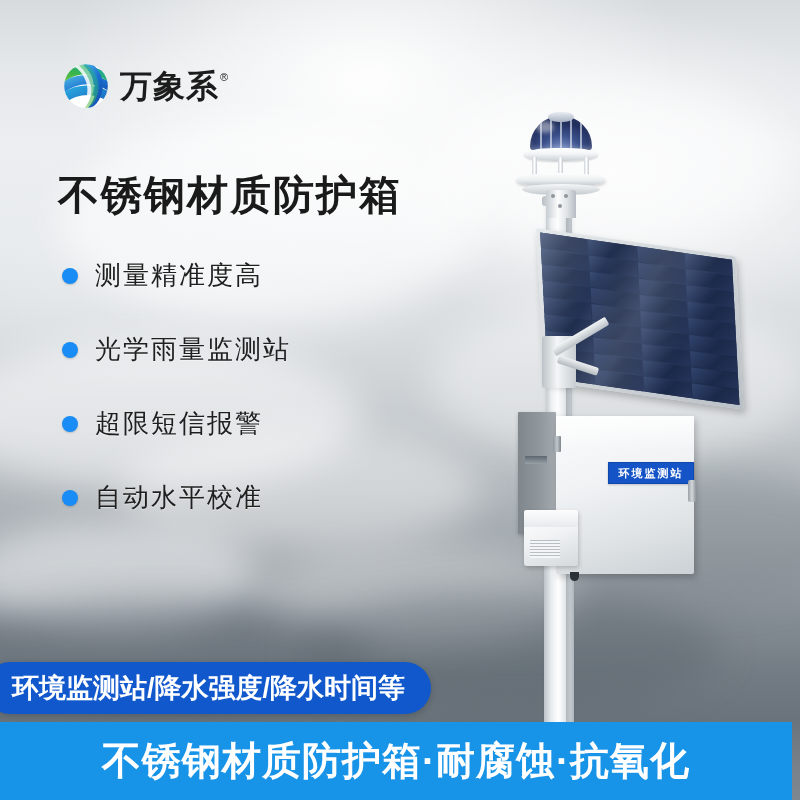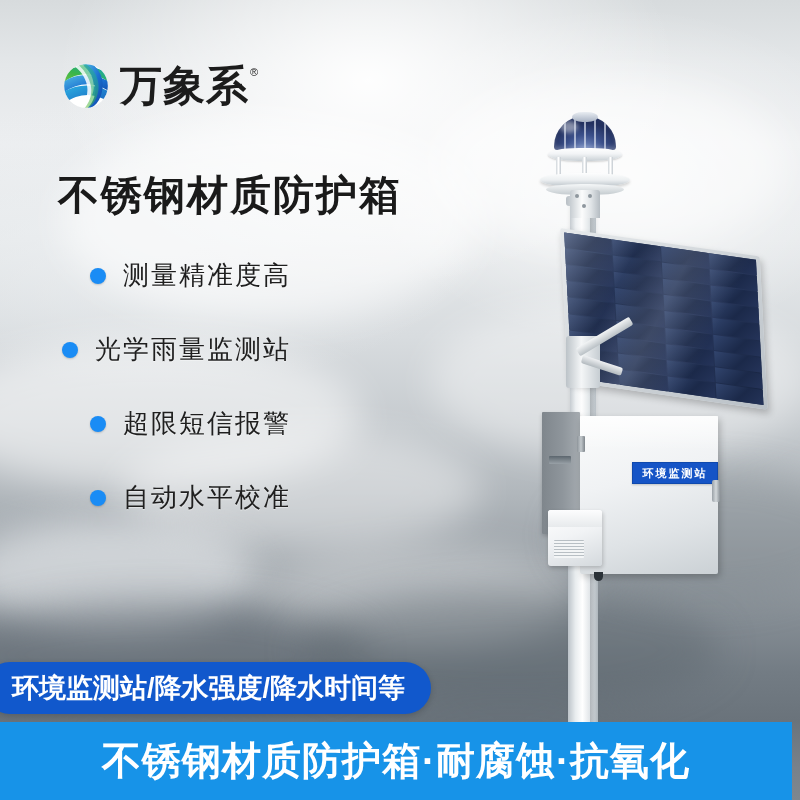--- a/index.html
+++ b/index.html
@@ -57,38 +57,38 @@
   .cl-dark3{left:560px;top:470px;width:300px;height:130px;background:rgba(120,128,136,0.35);}
 
   
   .logo{
     position:absolute;left:60px;top:60px;
     display:flex;align-items:center;gap:8px;
   }
   .logo-mark{width:52px;height:52px;display:block;}
   .logo-text-wrap{position:relative;display:flex;align-items:flex-start;}
   .logo-text{
-    font-size:42px;font-weight:bold;color:#1c1c1c;
+    font-size:32px;font-weight:bold;color:#1c1c1c;
     letter-spacing:1px;line-height:1;
     font-family:"Liberation Sans","DejaVu Sans",sans-serif;
   }
   .logo-reg{font-size:11px;color:#1c1c1c;line-height:1;margin-top:2px;margin-left:1px;}
 
   
   .headline{
     position:absolute;left:58px;top:168px;
     font-size:41px;font-weight:bold;color:#1a1a1a;
     letter-spacing:2px;
     text-shadow:0 1px 2px rgba(255,255,255,0.55);
   }
 
   
   .features{
     position:absolute;left:62px;top:258px;
-    display:flex;flex-direction:column;gap:39px;align-items:flex-end;
+    display:flex;flex-direction:column;gap:39px;
   }
   .feat{display:flex;align-items:center;gap:17px;}
   .dot{
     width:16px;height:16px;border-radius:50%;
     background:#1a8cf5;flex:0 0 auto;
     box-shadow:0 1px 2px rgba(0,0,0,0.18);
   }
   .feat-label{
     font-size:26px;color:#1f1f1f;letter-spacing:2px;
     text-shadow:0 1px 1px rgba(255,255,255,0.5);
@@ -115,21 +115,21 @@
     height:78px;
     background:#1793e8;
     display:flex;align-items:center;justify-content:center;
   }
   .bottombar-text{
     color:#ffffff;font-size:39px;font-weight:bold;letter-spacing:1px;
     white-space:nowrap;
   }
 
   
-  .station{position:absolute;left:470px;top:100px;width:330px;height:620px;}
+  .station{position:absolute;left:446px;top:100px;width:330px;height:620px;}
 
   
   .mast{
     position:absolute;left:100px;top:98px;width:26px;height:575px;
     background:linear-gradient(90deg,#c5cbd0 0%,#eef1f3 22%,#fdfdfd 45%,#e6eaec 70%,#b9c0c6 100%);
     border-radius:2px;
     box-shadow:0 0 4px rgba(0,0,0,0.10);
   }
   .mast-low{
     position:absolute;left:98px;top:430px;width:30px;height:245px;

